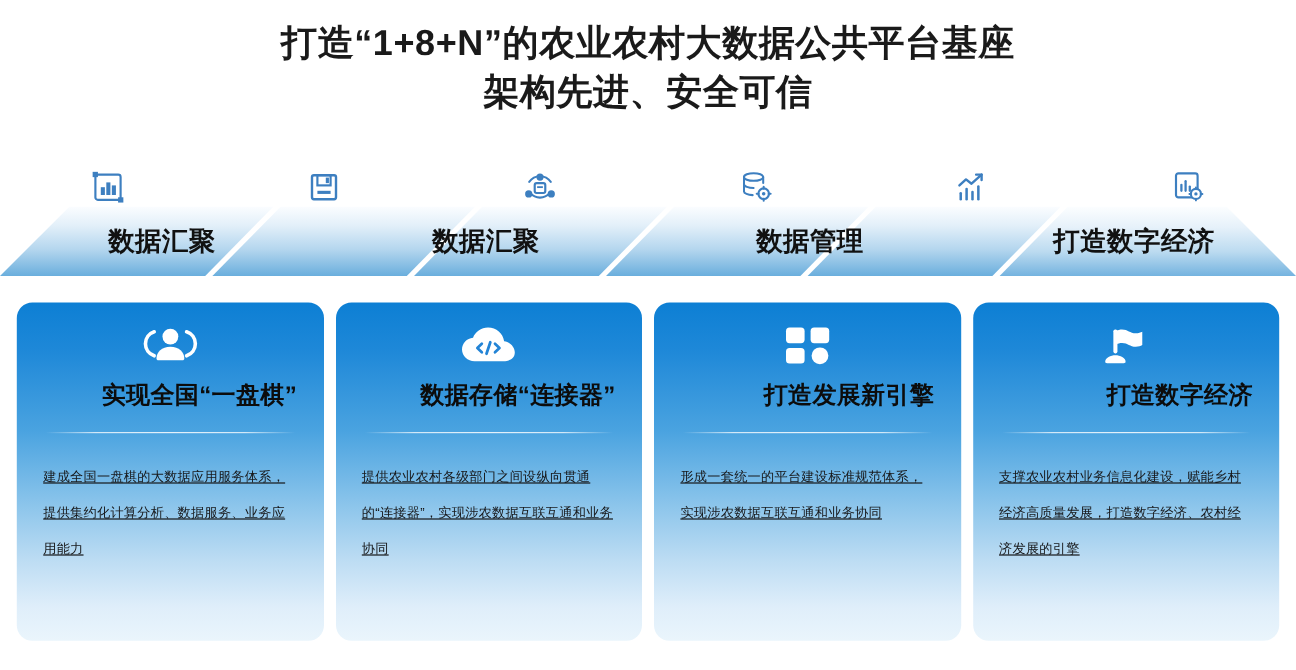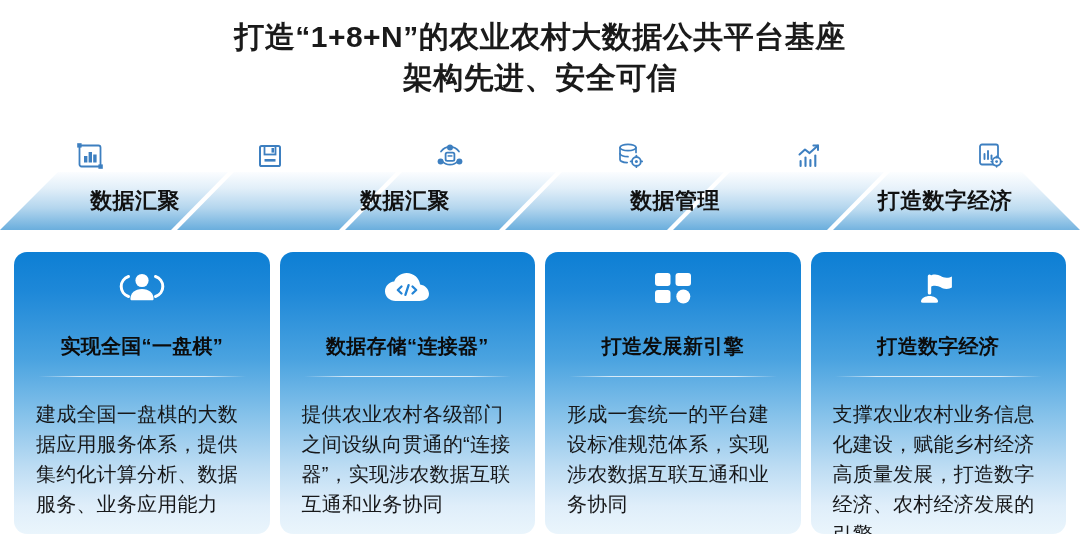--- a/index.html
+++ b/index.html
@@ -63,37 +63,37 @@
         #eaf5fc 100%);
     overflow:hidden;
     padding:0 22px;
   }
   .card-icon{
     height:56px; display:flex; align-items:center; justify-content:center;
     padding-top:16px;
   }
   .card-icon svg{ display:block; }
   .card-title{
-    text-align:center; font-size:20px; font-weight:bold; color:#0c0c0c;
-    line-height:28px; margin-top:24px; letter-spacing:.3px;
+    text-align:right; font-size:20px; font-weight:bold; color:#0c0c0c;
+    line-height:28px; margin-top:8px; letter-spacing:.3px;
     white-space:nowrap;
   }
   .card-divider{
     height:1px; margin:16px 2px 0 2px;
     background:linear-gradient(90deg,
         rgba(255,255,255,0) 0%,
         rgba(255,255,255,.75) 20%,
         rgba(255,255,255,.85) 50%,
         rgba(255,255,255,.75) 80%,
         rgba(255,255,255,0) 100%);
   }
   .card-body{
     margin-top:22px;
-    font-size:20px; line-height:30px; color:#17181a;
-    text-align:left; letter-spacing:.2px;
+    font-size:11px; line-height:30px; color:#17181a;
+    text-align:left; letter-spacing:.2px;text-decoration:underline;
   }
 </style>
 </head>
 <body>
 
 <div id="stage">
 
   <div class="title-block">
     <div class="title-line">打造“1+8+N”的农业农村大数据公共平台基座</div>
     <div class="title-line">架构先进、安全可信</div>

